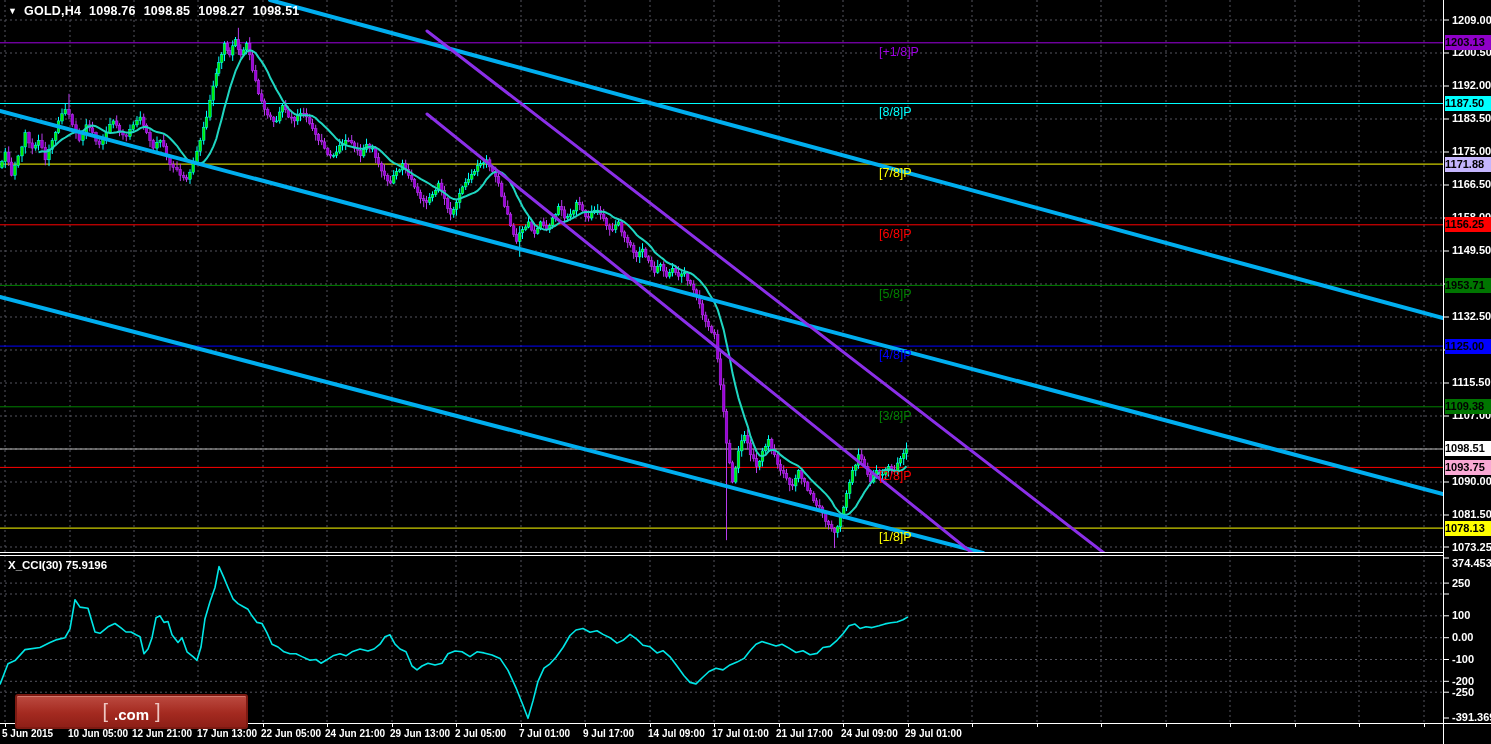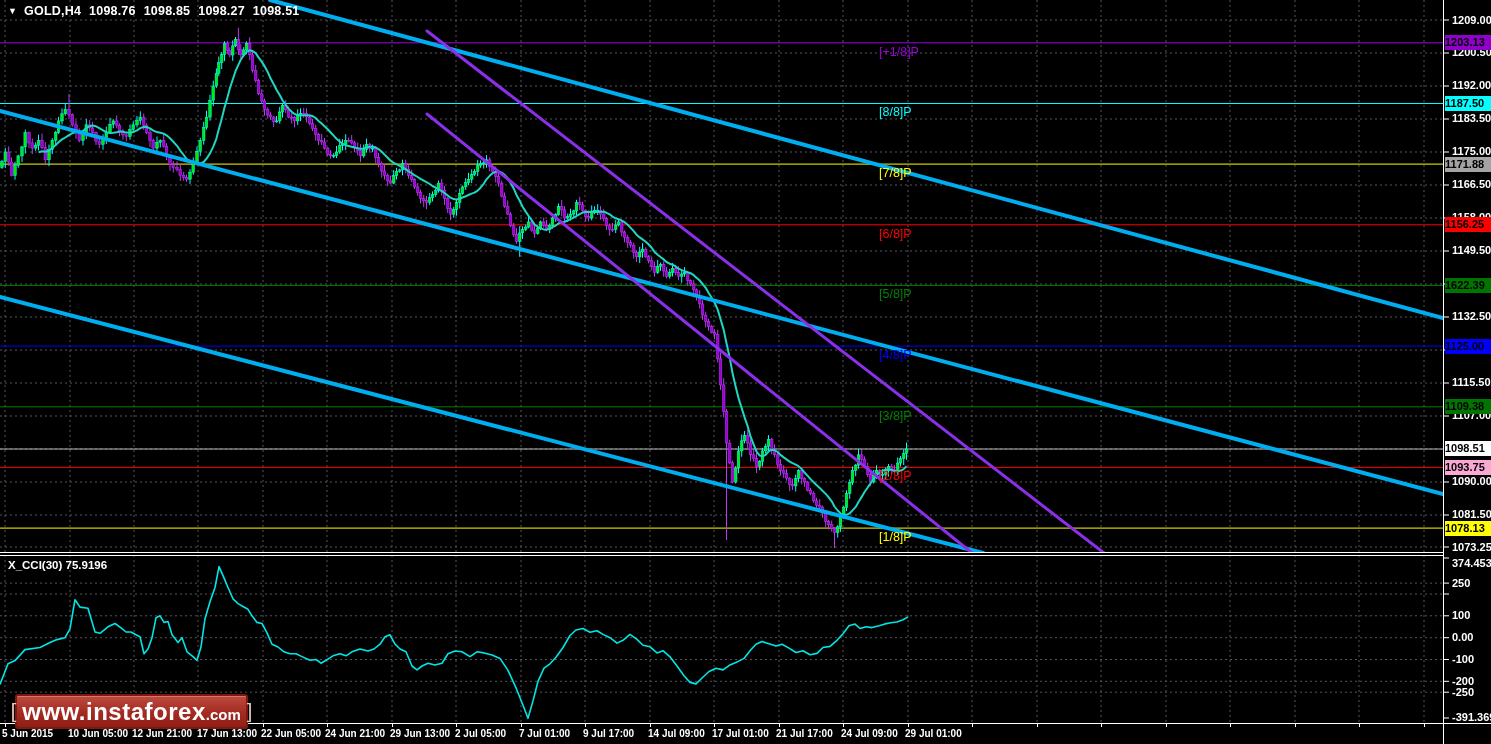--- a/index.html
+++ b/index.html
@@ -780,23 +780,23 @@
       <div class="axlbl" style="top: 277px; left: 8px;">1141.00</div>
       <div class="axlbl" style="top: 310px; left: 8px;">1132.50</div>
       <div class="axlbl" style="top: 343px; left: 8px;">1124.00</div>
       <div class="axlbl" style="top: 376px; left: 8px;">1115.50</div>
       <div class="axlbl" style="top: 409px; left: 8px;">1107.00</div>
       <div class="axlbl" style="top: 475px; left: 8px;">1090.00</div>
       <div class="axlbl" style="top: 508px; left: 8px;">1081.50</div>
       <div class="axlbl" style="top: 541px; left: 8px;">1073.25</div>
       <div class="badge" style="top: 35px; background: rgb(143, 0, 200); left: 1px;">1203.13</div>
       <div class="badge" style="top: 96px; background: rgb(0, 255, 255); left: 1px;">1187.50</div>
-      <div class="badge" style="top: 157px; background: #a3a3a3; left: 1px;">1171.88</div>
+      <div class="badge" style="top: 157px; background: #c4b5fd; left: 1px;">1171.88</div>
       <div class="badge" style="top: 217px; background: rgb(255, 0, 0); left: 1px;">1156.25</div>
-      <div class="badge" style="top: 278px; background: rgb(0, 117, 0); left: 1px;">1622.39</div>
+      <div class="badge" style="top: 278px; background: rgb(0, 117, 0); left: 1px;">1953.71</div>
       <div class="badge" style="top: 339px; background: rgb(0, 0, 255); left: 1px;">1125.00</div>
       <div class="badge" style="top: 399px; background: rgb(0, 117, 0); left: 1px;">1109.38</div>
       <div class="badge" style="top: 441px; background: rgb(255, 255, 255); left: 1px;">1098.51</div>
       <div class="badge" style="top: 460px; background: #f9a8d4; left: 1px;">1093.75</div>
       <div class="badge" style="top: 521px; background: rgb(255, 255, 0); left: 1px;">1078.13</div>
       <div class="axlbl" style="top: 557px; left: 8px;">374.4537</div>
       <div class="axlbl" style="top: 577px; left: 8px;">250</div>
       <div class="axlbl" style="top: 588px; left: 8px; margin-left: 44px;">200</div>
       <div class="axlbl" style="top: 609px; left: 8px;">100</div>
       <div class="axlbl" style="top: 631px; left: 8px;">0.00</div>
@@ -829,17 +829,16 @@
       <div class="mlbl" style="left: 879px; top: 227px; color: rgb(255, 0, 0);">[6/8]P</div>
       <div class="mlbl" style="left: 879px; top: 287px; color: rgb(0, 128, 0);">[5/8]P</div>
       <div class="mlbl" style="left: 879px; top: 348px; color: rgb(0, 0, 255);">[4/8]P</div>
       <div class="mlbl" style="left: 879px; top: 409px; color: rgb(0, 128, 0);">[3/8]P</div>
       <div class="mlbl" style="left: 879px; top: 469px; color: rgb(255, 0, 0);">[2/8]P</div>
       <div class="mlbl" style="left: 879px; top: 530px; color: rgb(255, 255, 0);">[1/8]P</div>
     </div>
 
   <div class="logo">
     <span class="br">[</span>
-    <span class="main">www.instaforex</span>
     <span class="dc">.com</span>
     <span class="br">]</span>
   </div>
 </div>
 
 </body></html>

